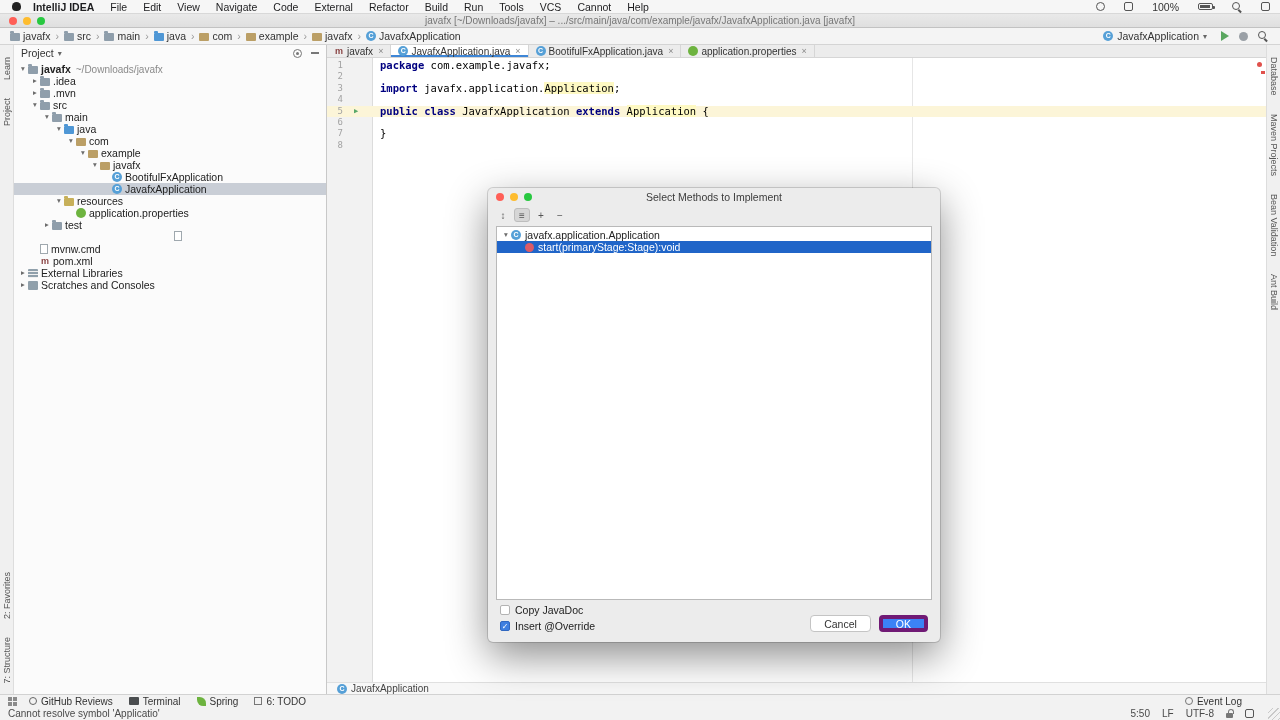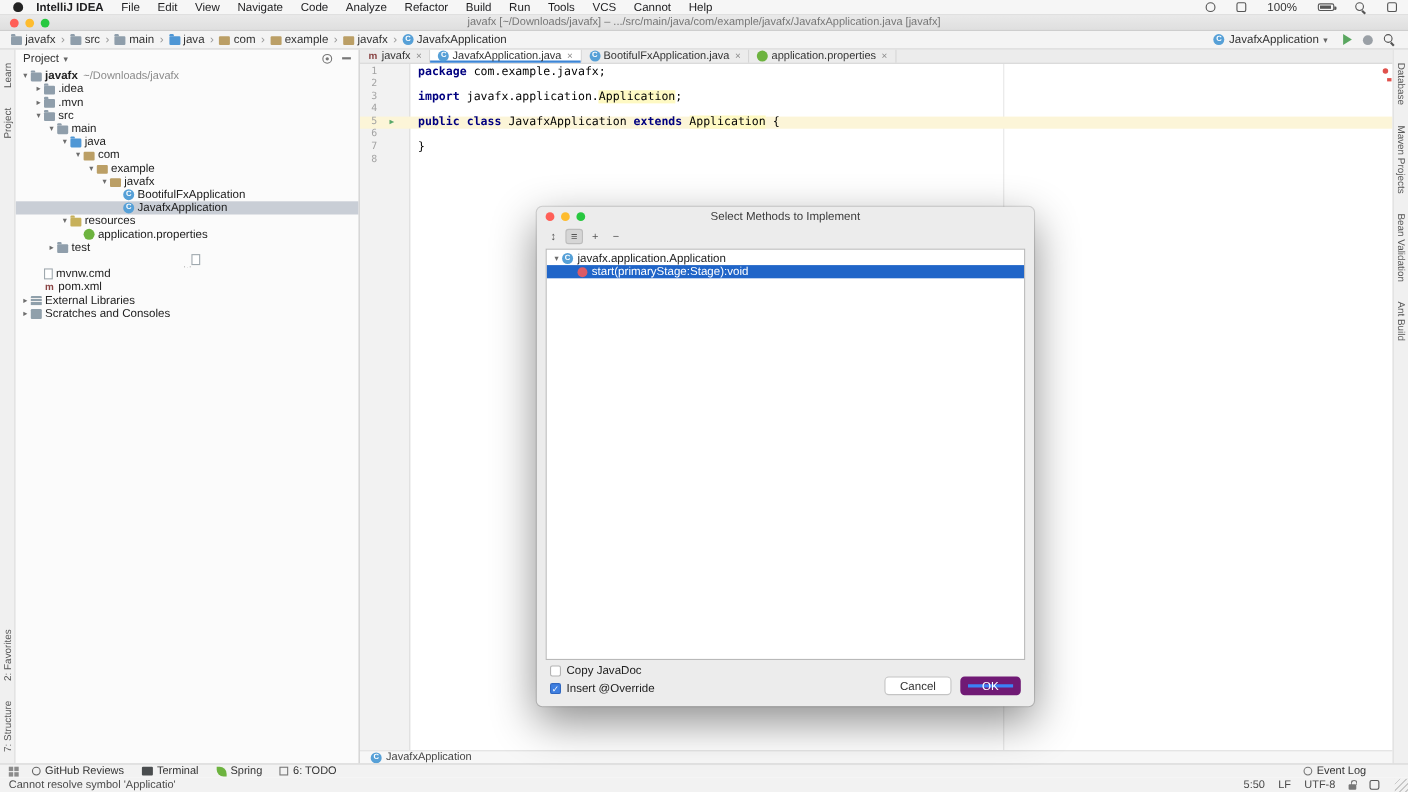--- a/index.html
+++ b/index.html
@@ -117,21 +117,21 @@
 .drow{height:12px;display:flex;align-items:center;white-space:nowrap;color:#222}
 .drow.dsel{background:#2065c8;color:#fff}
 .dlabel{margin-left:4px}
 #dialog-checkboxes{position:absolute;left:12px;top:416px;display:flex;flex-direction:column;gap:4px}
 .dcheck{display:flex;align-items:center;gap:5px;color:#222}
 .cbox{width:10px;height:10px;border:1px solid #b3b3b3;background:#fff;border-radius:2px;display:inline-flex;align-items:center;justify-content:center;font-size:8px;flex:none}
 .cbox.checked{background:#3f7fe0;border-color:#3067c0;color:#fff}
 #dialog-buttons{position:absolute;right:12px;bottom:10px;display:flex;gap:8px}
 .btn{height:17px;padding:0 13px;border-radius:4px;display:inline-flex;align-items:center;justify-content:center}
 .btn-cancel{background:#fff;border:1px solid #c4c4c4;color:#333}
-.btn-ok{background:#3b82f6;border:7px solid #701a75;color:#fff}
+.btn-ok{background:#3b82f6;border:4px solid #701a75;color:#fff}
 
 
 #bottom-toolbar{position:absolute;left:0;top:694px;width:1280px;height:13px;background:#f2f2f2;border-top:1px solid #d2d2d2;display:flex;align-items:center;font-size:10px;color:#333;padding:0 8px;z-index:6}
 .grid-ic{width:9px;height:9px;flex:none;background:linear-gradient(#8b8b8b,#8b8b8b) 0 0/4px 4px no-repeat,linear-gradient(#8b8b8b,#8b8b8b) 5px 0/4px 4px no-repeat,linear-gradient(#8b8b8b,#8b8b8b) 0 5px/4px 4px no-repeat,linear-gradient(#8b8b8b,#8b8b8b) 5px 5px/4px 4px no-repeat}
 #bottom-left{display:flex;gap:16px;margin-left:12px;align-items:center}
 .bitem{display:flex;align-items:center;gap:4px}
 #bottom-right{margin-left:auto;display:flex;align-items:flex-end;gap:4px;padding-right:30px}
 #statusbar{position:absolute;left:0;top:707px;width:1280px;height:13px;background:#f2f2f2;display:flex;align-items:center;font-size:10px;color:#4a4a4a;padding:0 8px;z-index:6}
 #status-right{margin-left:auto;display:flex;align-items:center;gap:12px;padding-right:18px}
 .lock-ic{position:relative;width:7px;height:9px;display:inline-block}
@@ -146,21 +146,21 @@
 
   <div id="menubar">
     <span class="apple-ic"></span>
     <span id="menubar-items">
         <span class="menu-item app-name">IntelliJ IDEA</span>
         <span class="menu-item">File</span>
         <span class="menu-item">Edit</span>
         <span class="menu-item">View</span>
         <span class="menu-item">Navigate</span>
         <span class="menu-item">Code</span>
-        <span class="menu-item">Analyze</span>
+        <span class="menu-item">External</span>
         <span class="menu-item">Refactor</span>
         <span class="menu-item">Build</span>
         <span class="menu-item">Run</span>
         <span class="menu-item">Tools</span>
         <span class="menu-item">VCS</span>
         <span class="menu-item">Cannot</span>
         <span class="menu-item">Help</span>
       </span>
     <div id="menubar-right">
       <span class="mb-circ"></span>

